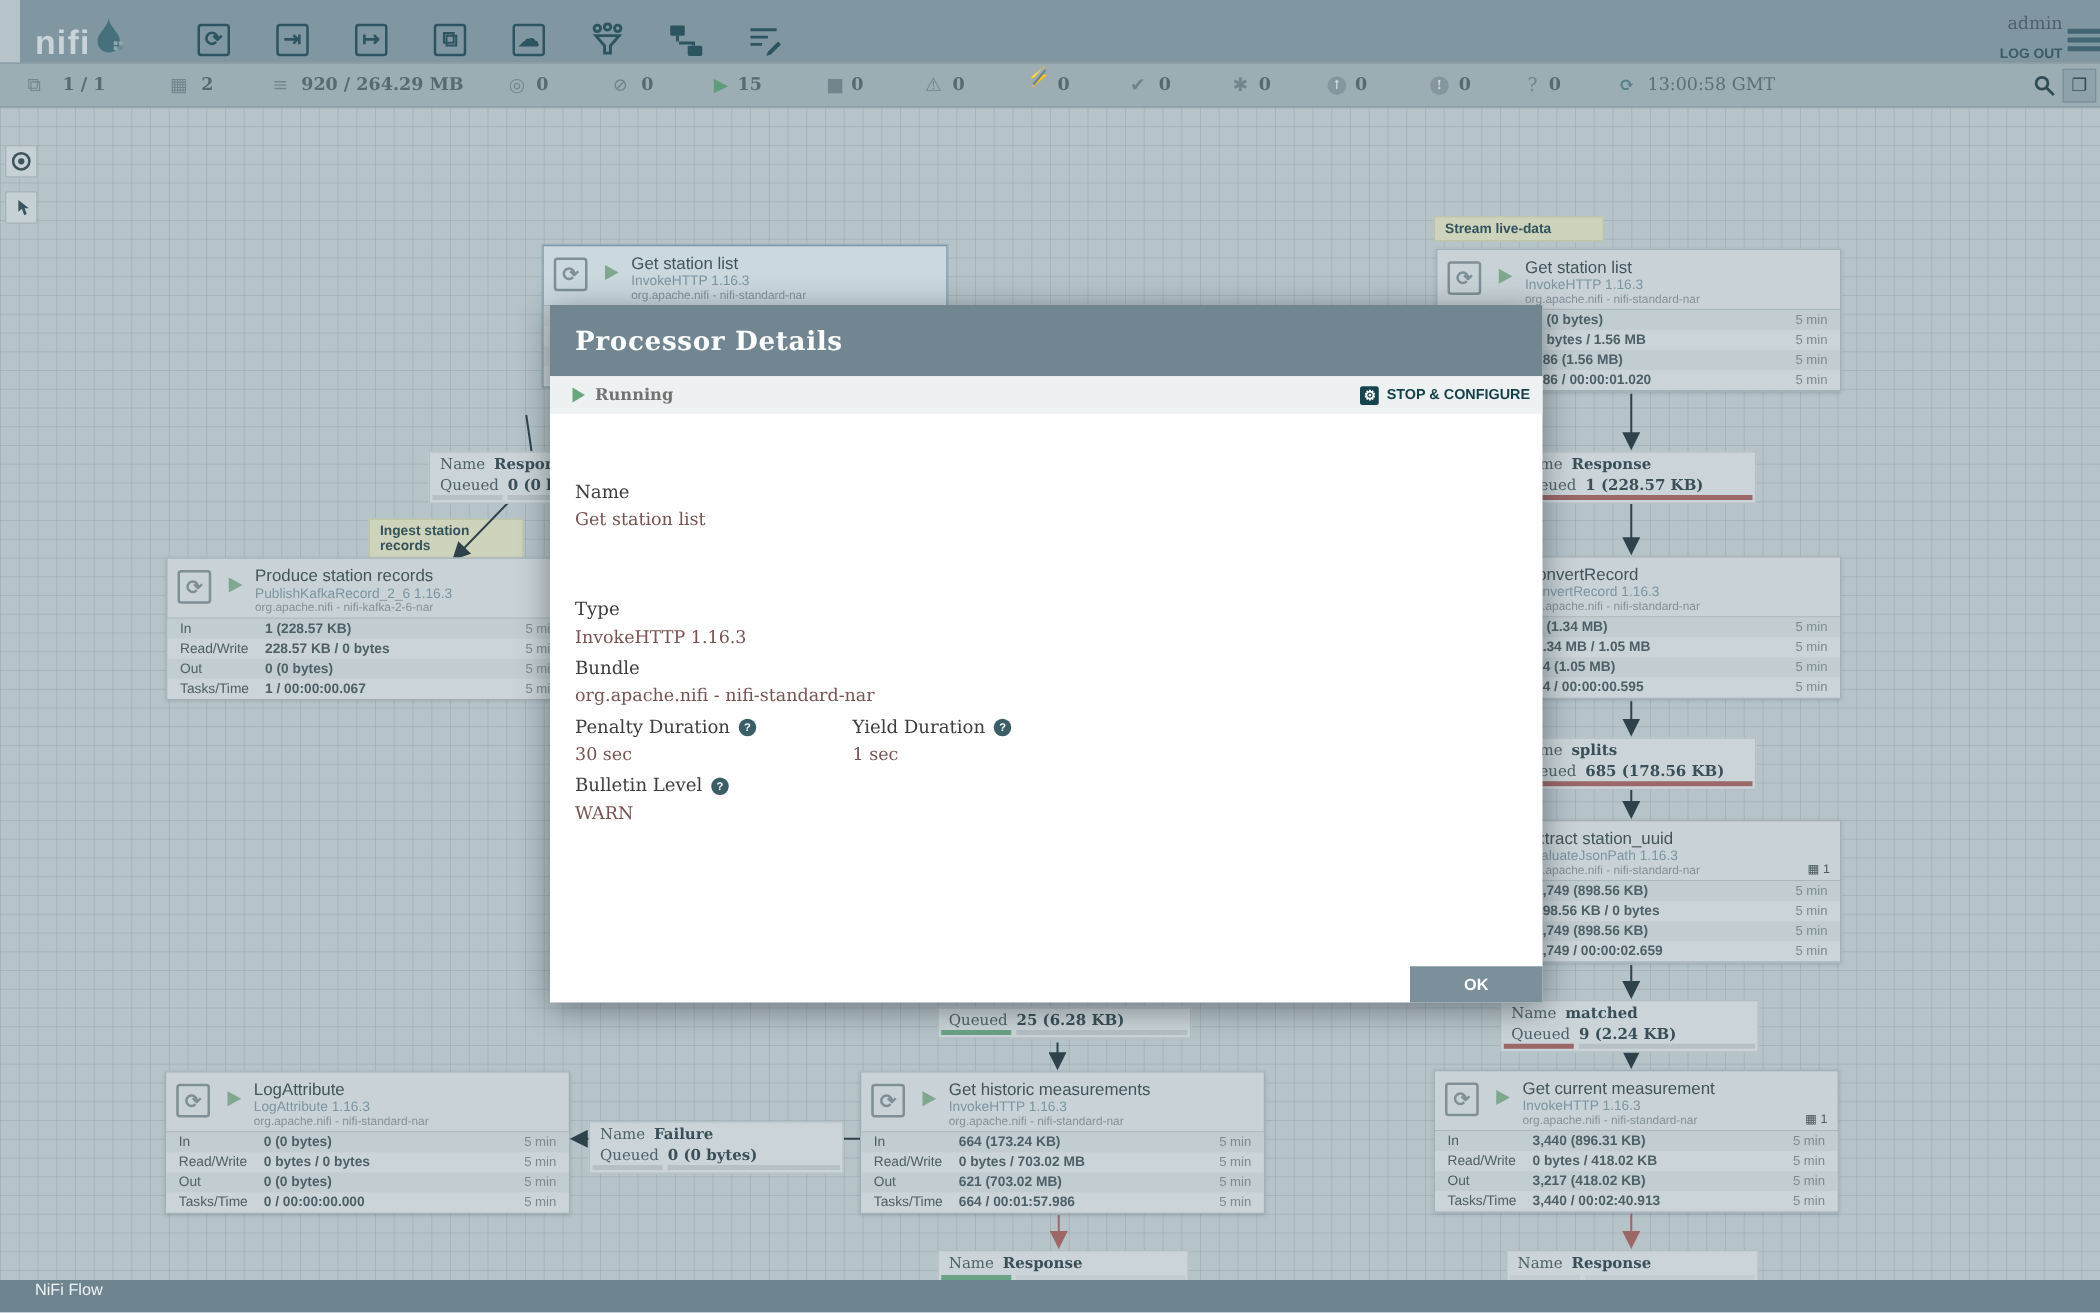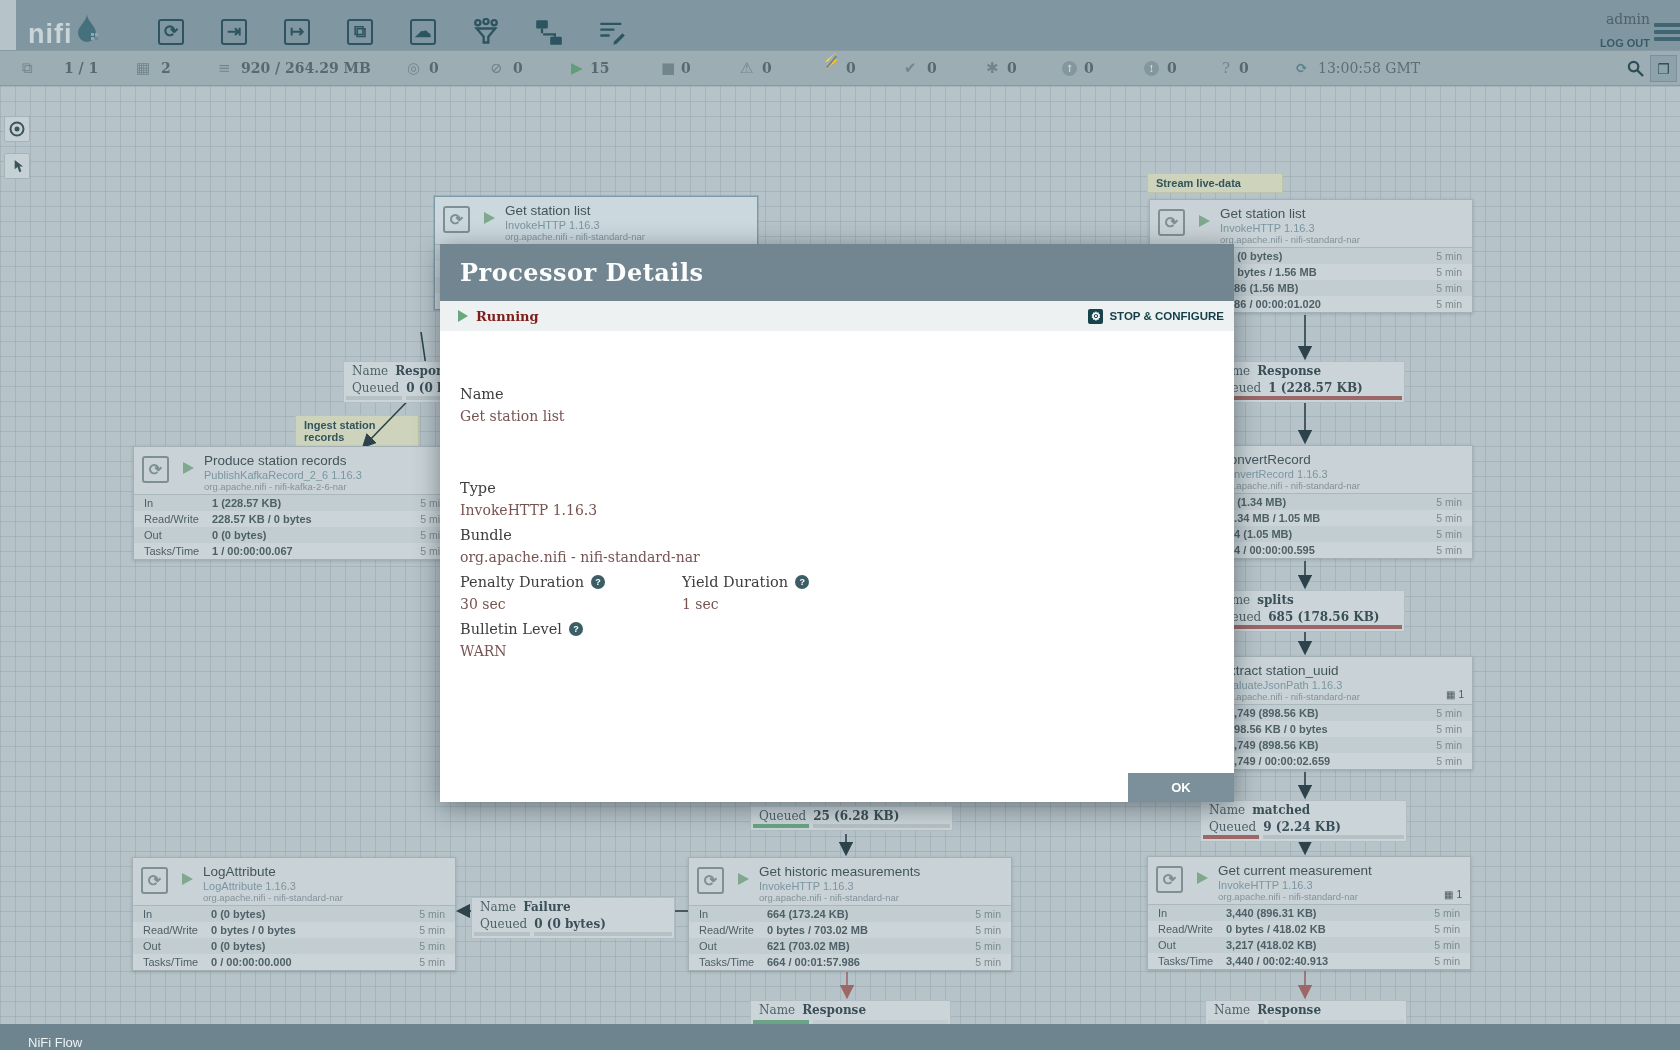--- a/index.html
+++ b/index.html
@@ -83,31 +83,31 @@
   .proc-badge { position:absolute; right:8px; top:32px; font-size:10px; color:#4a5a61; display:flex; gap:3px; align-items:center; }
   .proc-stats { border-top:1px solid #aab7bc; }
   .prow { display:flex; align-items:center; height:16px; padding:0 10px; font-size:11px; background:#c2cdd2; }
   .prow:nth-child(even) { background:#cbd4d8; }
   .prow .pl { width:68px; color:#4d5e65; }
   .prow .pv { flex:1; font-weight:bold; color:#4e6067; white-space:nowrap; }
   .prow .pm { color:#7c8b91; font-size:10.5px; }
 
   
   .footer { position:absolute; bottom:0; left:0; width:100%; height:26px; background:#6e848e; z-index:6;
-            display:flex; align-items:flex-end; padding-left:28px; }
+            display:flex; align-items:flex-start; padding-left:28px; }
   .footer span { color:#eef3f4; font-size:13px; }
 
   
   .modal { position:absolute; left:440px; top:244px; width:794px; height:558px; background:#ffffff;
            z-index:20; box-shadow:0 5px 24px rgba(20,30,35,.45); }
   .m-head { height:57px; background:#718691; display:flex; align-items:center; padding-left:20px; }
-  .m-title { font-family:"DejaVu Serif", serif; font-weight:bold; font-size:24px; color:#fcfdfd; letter-spacing:.5px; }
+  .m-title { font-family:"DejaVu Serif", serif; font-weight:bold; font-size:21px; color:#fcfdfd; letter-spacing:.5px; }
   .m-status { position:relative; height:30px; background:#edf1f2; display:flex; align-items:center; padding-left:18px; }
   .m-run-tri { width:0; height:0; border-left:10px solid #69a87e; border-top:6px solid transparent; border-bottom:6px solid transparent; margin-right:8px; }
-  .m-run-txt { font-family:"DejaVu Serif", serif; font-weight:bold; font-size:13px; color:#7f1d1d; }
+  .m-run-txt { font-family:"DejaVu Serif", serif; font-weight:bold; font-size:13px; color:#737373; }
   .m-action { position:absolute; right:10px; top:0; height:30px; display:flex; align-items:center; gap:6px;
               font-size:11.5px; font-weight:bold; color:#123f48; cursor:pointer; }
   .gear-ic { width:15px; height:15px; background:#17434d; color:#fff; border-radius:2px; font-size:11px;
              display:inline-flex; align-items:center; justify-content:center; }
   .m-tabs { position:absolute; left:18px; right:18px; top:105px; display:flex; gap:4px;
             border-bottom:1px solid #1d4a52; }
   .m-tab { height:31px; display:flex; align-items:center; justify-content:center;
            font-size:11.5px; font-weight:bold; letter-spacing:.3px; color:#3a565e;
            background:#e9edef; border:1px solid #ccd4d8; border-bottom:none; cursor:pointer; }
   .m-tab.active { background:#fff; border:1px solid #1d4a52; border-bottom:none; color:#1d4d57;
@@ -186,21 +186,21 @@
       <div class="burger">
           <i></i>
           <i></i>
           <i></i>
         </div>
     </div>
   </div>
 
   <div class="statusbar">
     <span class="sit" style="left:22px">⧉</span>
-    <span class="sv" style="left:64px">1 / 1</span>
+    <span class="sv" style="left:50px">1 / 1</span>
     <span class="sit" style="left:136px">▦</span>
     <span class="sv" style="left:161px">2</span>
     <span class="sit" style="left:218px">≡</span>
     <span class="sv" style="left:241px">920 / 264.29 MB</span>
     <span class="sit" style="left:407px">◎</span>
     <span class="sv" style="left:429px">0</span>
     <span class="sit" style="left:490px">⊘</span>
     <span class="sv" style="left:513px">0</span>
     <span class="sit green" style="left:571px">▶</span>
     <span class="sv" style="left:590px">15</span>

